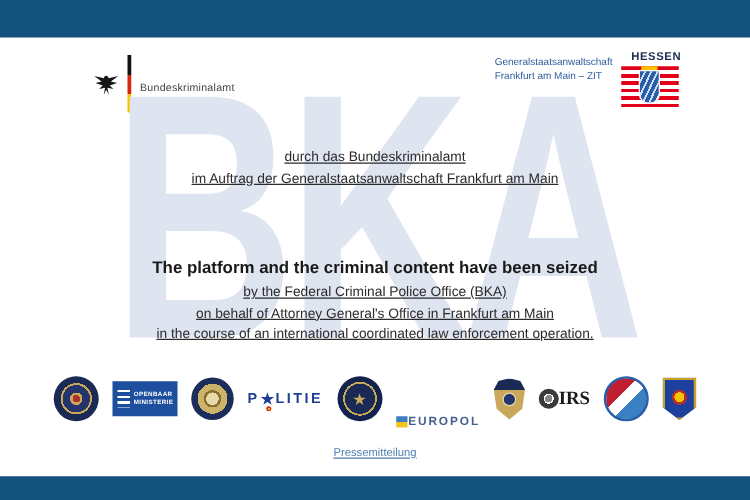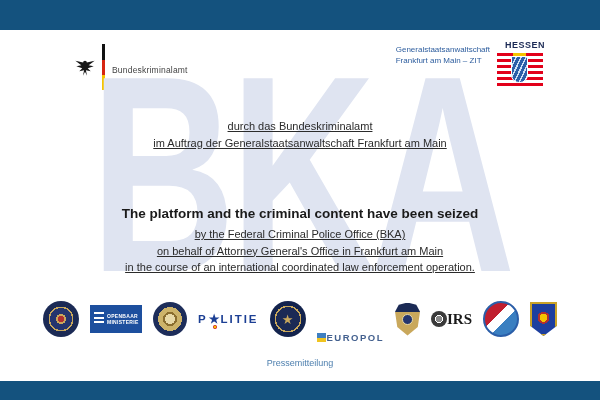--- a/index.html
+++ b/index.html
@@ -73,21 +73,21 @@
   .seal-cyber { width:36px; height:36px; border:2px solid #2B5EA8;
     background:linear-gradient(135deg,#C01F2F 0 38%,#fff 38% 58%,#3A7FC1 58% 100%); }
   .ro-coat { width:27px; height:34px;
     clip-path:polygon(0 0,100% 0,100% 70%,50% 100%,0 70%);
     background:#1D3F9E; border:2px solid #c9a227; display:flex; align-items:center; justify-content:center; }
   .ro-inner { width:13px; height:17px; clip-path:polygon(0 0,100% 0,100% 70%,50% 100%,0 70%);
     background:radial-gradient(circle at 50% 40%,#f5c400 0 4px,#b03030 4px 6px,#1D3F9E 6px 100%); }
 
   
   .press { position:absolute; left:0; top:352px; width:600px; text-align:center; z-index:2; }
-  .press a { font-size:9px; color:#4D7FAE; cursor:pointer; }
+  .press a { font-size:9px; color:#4D7FAE; text-decoration:underline; cursor:pointer; }
 </style>
 </head>
 <body>
 
 <div class="page">
 
   <div class="bar bar-top"></div>
 
   <div class="bka-logo">
     <svg class="bka-eagle" viewBox="0 0 24 24">

